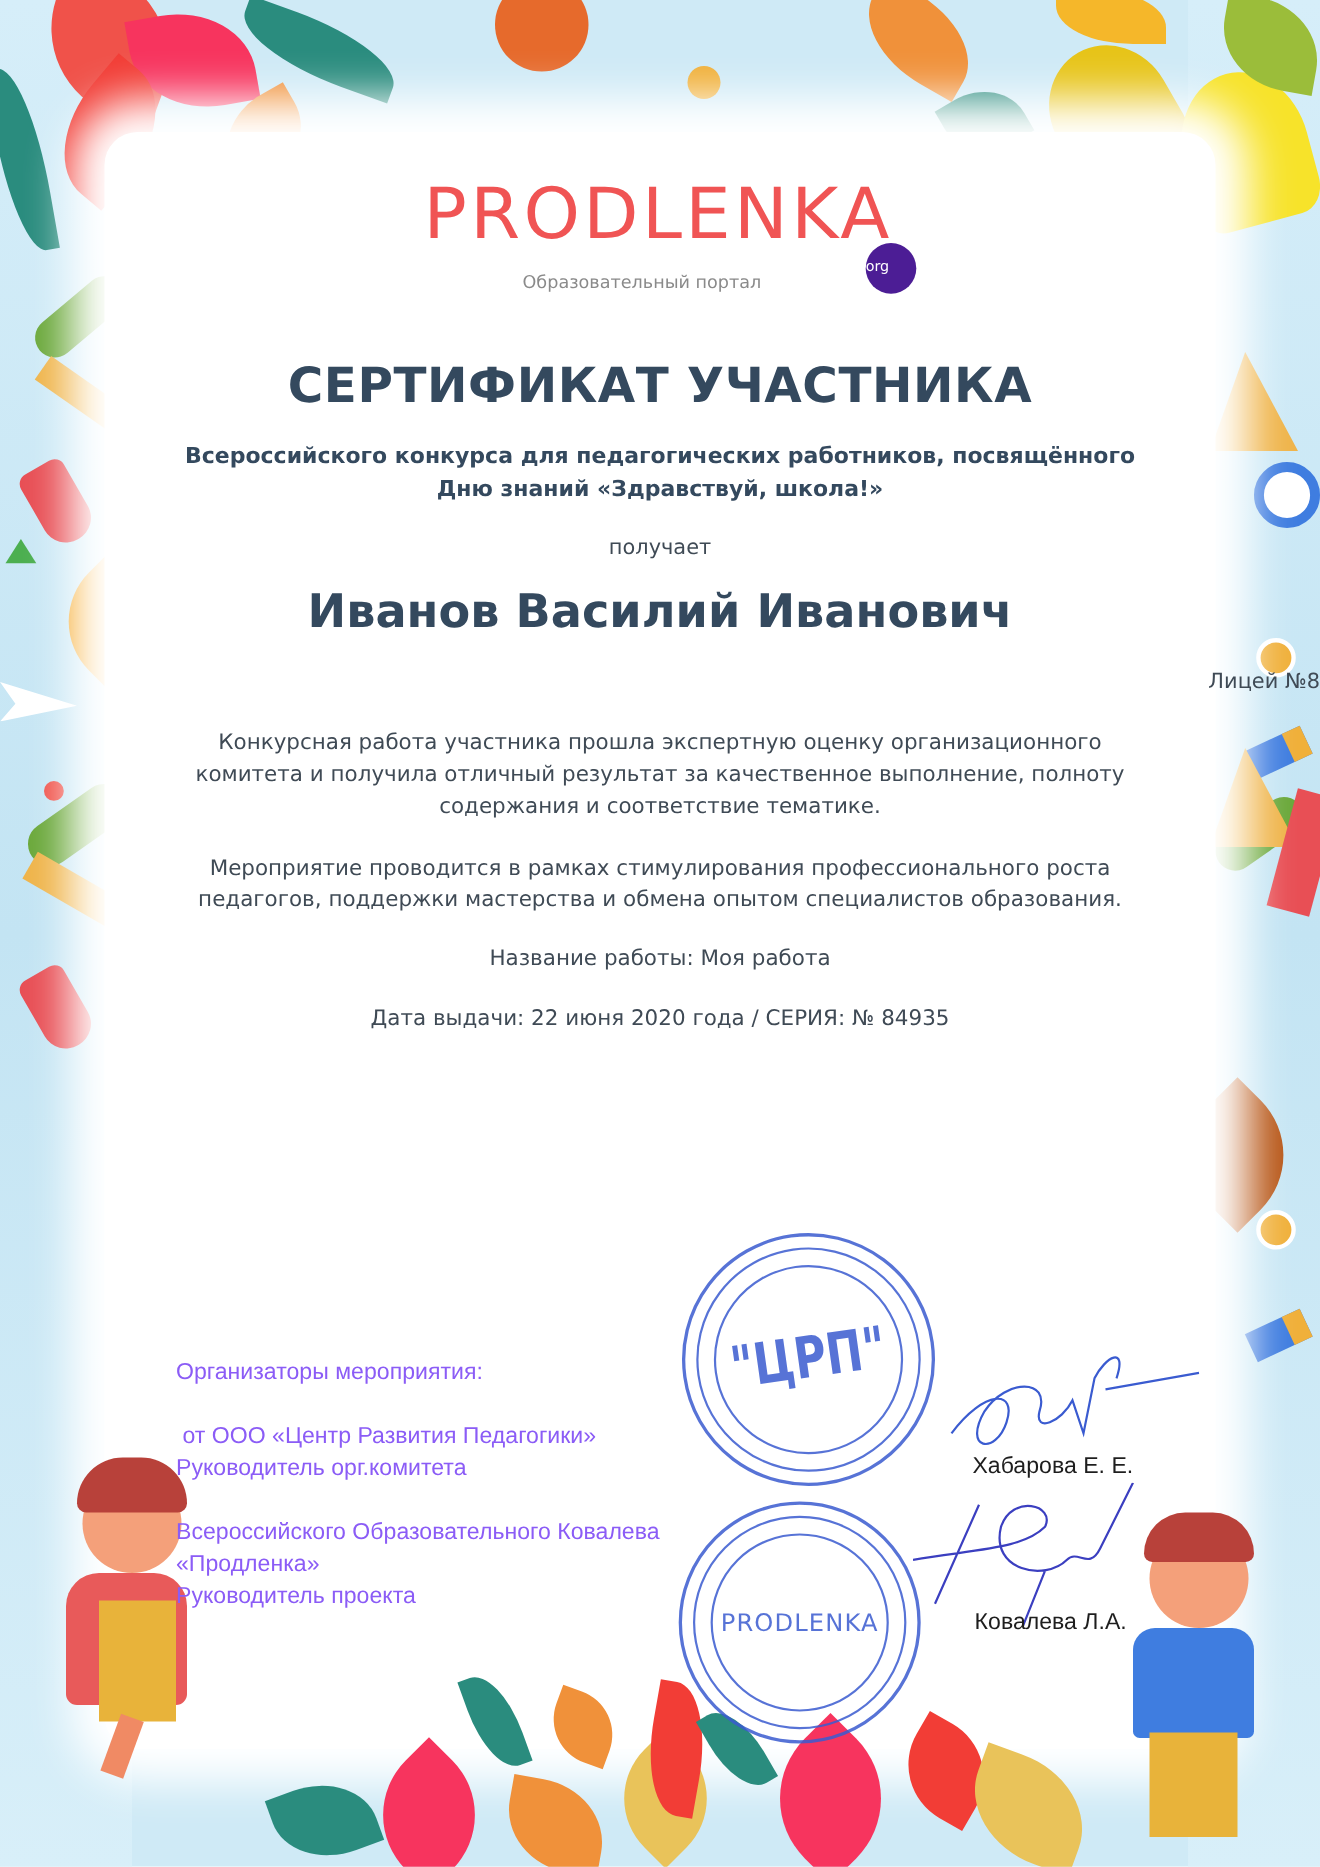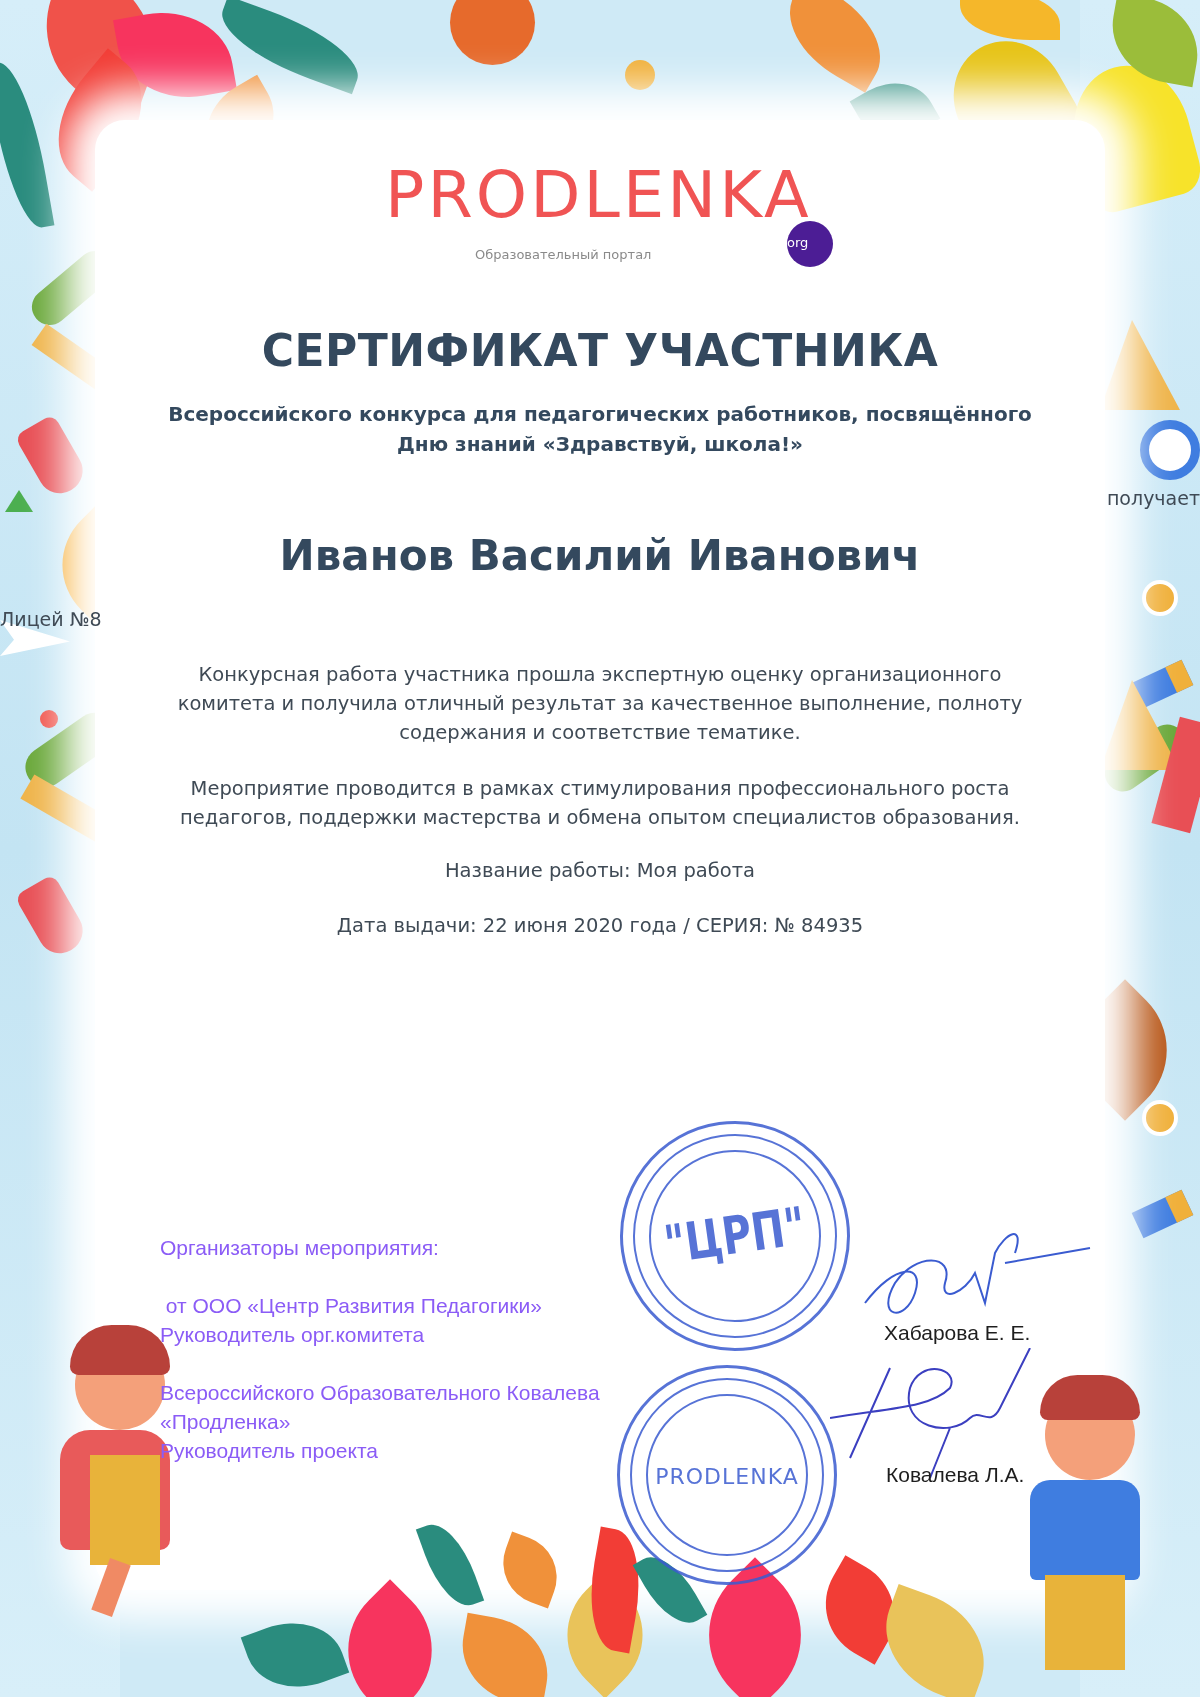--- a/index.html
+++ b/index.html
@@ -28,36 +28,36 @@
   .logo { position: absolute; left: 385px; top: 160px; width: 450px; height: 110px; }
   .logo-word {
     position: absolute; left: 0; top: 0; font-family: "DejaVu Sans", sans-serif;
     font-size: 64px; letter-spacing: 3px; font-weight: normal; color: #f05454;
     transform: scaleX(1.02); transform-origin: left top; line-height: 1;
   }
   .logo-org {
     position: absolute; left: 402px; top: 58px; width: 46px; height: 46px; border-radius: 50%;
     background: #4c1d95; color: #fff; font-size: 13px; text-align: left; line-height: 44px;
   }
-  .logo-sub { position: absolute; left: 90px; top: 84px; font-size: 13px; color: #8a8a8a; }
+  .logo-sub { position: absolute; left: 90px; top: 84px; font-size: 16px; color: #8a8a8a; }
 
   .title {
     position: absolute; left: 0; width: 1200px; top: 322px; text-align: center;
     font-size: 44px; font-weight: bold; color: #34495e; letter-spacing: 0.5px;
   }
   .subtitle {
     position: absolute; left: 150px; width: 900px; top: 396px; text-align: center;
     font-size: 20px; font-weight: bold; color: #34495e; line-height: 30px;
   }
-  .receives { position: absolute; left: 0; width: 1200px; top: 484px; text-align: right; font-size: 19px; color: #3f4a55; }
+  .receives { position: absolute; left: 0; width: 1200px; top: 484px; text-align: center; font-size: 19px; color: #3f4a55; }
   .name {
     position: absolute; left: 0; width: 1200px; top: 528px; text-align: center;
     font-size: 42px; font-weight: bold; color: #34495e;
   }
-  .school { position: absolute; left: 0; width: 1200px; top: 605px; text-align: left; font-size: 19px; color: #3f4a55; }
+  .school { position: absolute; left: 0; width: 1200px; top: 605px; text-align: right; font-size: 19px; color: #3f4a55; }
   .para {
     position: absolute; left: 150px; width: 900px; text-align: center; font-size: 19.5px;
     color: #3f4a55; line-height: 29px;
   }
   .p1 { top: 657px; }
   .p2 { top: 771px; }
   .work-title { position: absolute; left: 0; width: 1200px; top: 856px; text-align: center; font-size: 19.5px; color: #3f4a55; }
   .issue { position: absolute; left: 0; width: 1200px; top: 911px; text-align: center; font-size: 19.5px; color: #3f4a55; }
 
   .org-block { position: absolute; left: 160px; top: 1230px; font-family: "Liberation Sans", sans-serif; font-size: 21px; color: #8b5cf6; line-height: 29px; }

